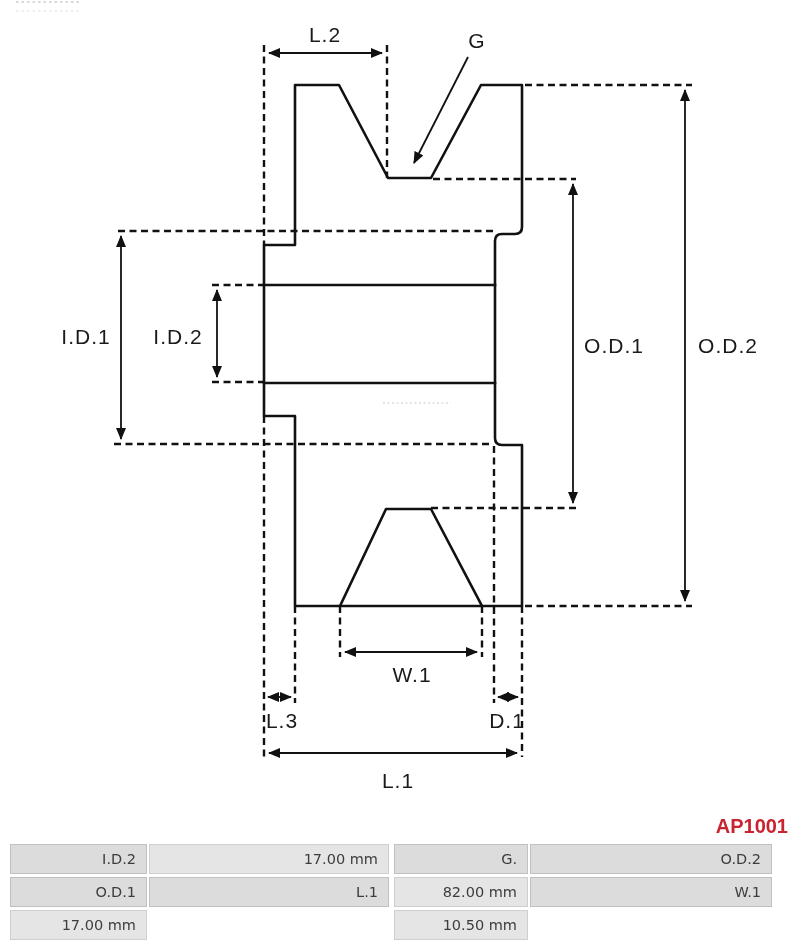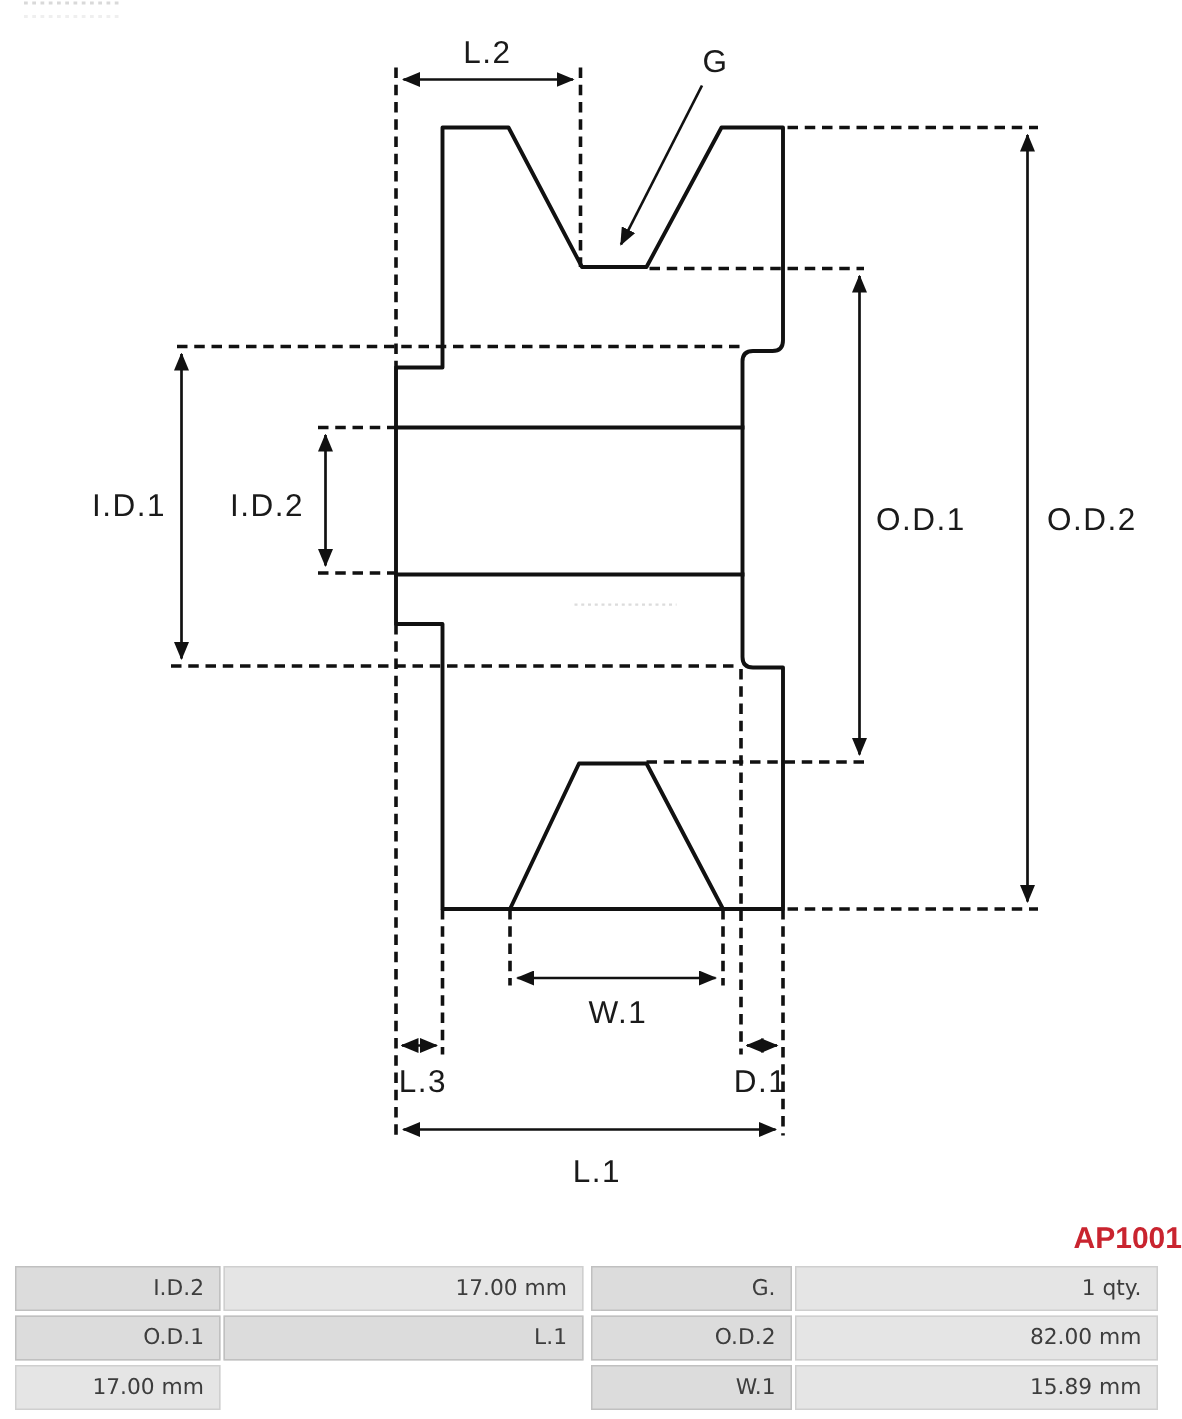--- a/index.html
+++ b/index.html
@@ -194,21 +194,20 @@
   <div class="tables">
     <div class="spec-table left">
       <div class="cell label">I.D.2</div>
       <div class="cell value">17.00 mm</div>
       <div class="cell label">O.D.1</div>
       <div class="cell label">L.1</div>
       <div class="cell value">17.00 mm</div>
     </div>
     <div class="spec-table right">
       <div class="cell label">G.</div>
-      <div class="cell value">1 qty.</div>
       <div class="cell label">O.D.2</div>
       <div class="cell value">82.00 mm</div>
       <div class="cell label">W.1</div>
-      <div class="cell value">15.89 mm</div>
+      <div class="cell value">10.50 mm</div>
     </div>
   </div>
 
 </div>
 
 </body></html>

